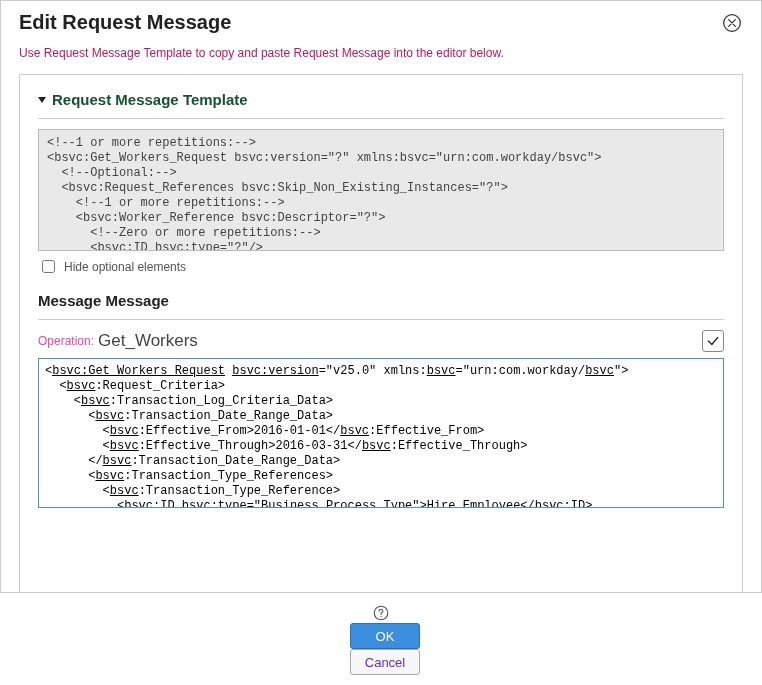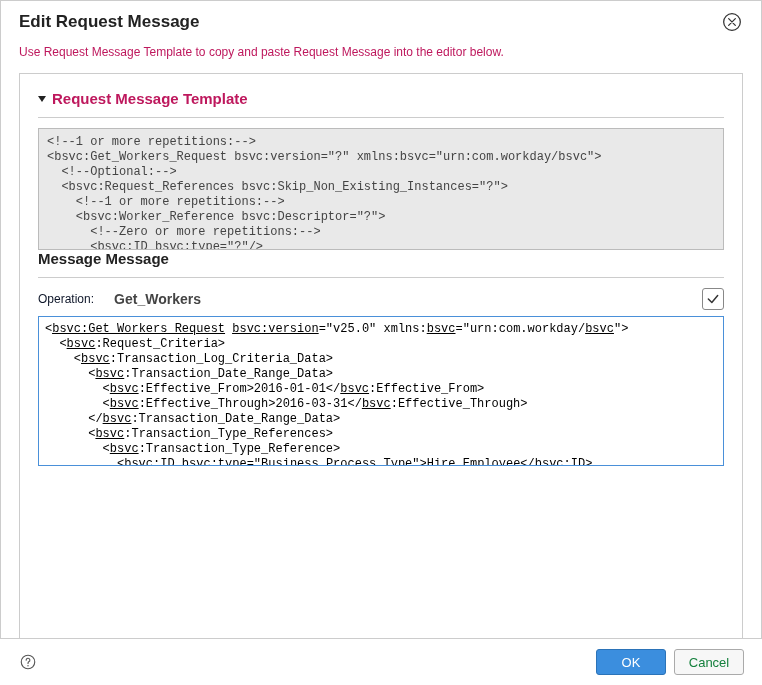--- a/index.html
+++ b/index.html
@@ -12,21 +12,21 @@
     border: 1px solid #ccc;
     display: flex;
     flex-direction: column;
   }
   .dialog-header {
     display: flex;
     align-items: center;
     padding: 10px 18px 6px 18px;
   }
   .dialog-title {
-    font-size: 17px;
+    font-size: 20px;
     font-weight: 700;
     color: #222;
     flex: 1;
   }
   .close-btn {
     width: 22px;
     height: 22px;
     cursor: pointer;
     display: flex;
     align-items: center;
@@ -49,21 +49,21 @@
   }
   .section-header {
     display: flex;
     align-items: center;
     gap: 6px;
     margin-bottom: 6px;
   }
   .section-title {
     font-size: 15px;
     font-weight: 700;
-    color: #be185d;
+    color: #14532d;
   }
   .arrow-down {
     width: 0; height: 0;
     border-left: 4px solid transparent;
     border-right: 4px solid transparent;
     border-top: 6px solid #222;
   }
   hr.sep {
     border: none;
     border-top: 1px solid #ccc;
@@ -103,28 +103,27 @@
     color: #222;
     margin-bottom: 6px;
   }
   .op-row {
     display: flex;
     align-items: center;
     margin-bottom: 6px;
   }
   .op-label {
     font-size: 12px;
-    color: #0f172a;
-    margin-right: 20px;
+    color: #ec4899;
+    margin-right: 4px;
   }
   .op-value {
-    font-size: 14px;
+    font-size: 17px;
     color: #444;
     flex: 1;
-    font-weight: bold;
   }
   .validate-btn {
     width: 22px; height: 22px;
     border: 1px solid #888;
     border-radius: 3px;
     display: flex;
     align-items: center;
     justify-content: center;
     cursor: pointer;
   }
@@ -155,38 +154,39 @@
   .footer {
     position: absolute;
     bottom: 0;
     left: 0;
     width: 762px;
     border-top: 1px solid #ccc;
     padding: 10px 18px;
     display: flex;
     align-items: center;
     background: #fff;
+    flex-direction: column;
   }
   .help-btn {
     width: 20px; height: 20px;
     cursor: pointer;
     display: flex; align-items: center; justify-content: center;
   }
   .help-btn svg { width: 18px; height: 18px; }
   .footer-spacer { flex: 1; }
   .btn {
     min-width: 70px;
     height: 26px;
     border: 1px solid #aaa;
     border-radius: 3px;
     font-size: 13px;
     cursor: pointer;
     margin-left: 8px;
     background: #f7f7f7;
-    color: #15803d;
+    color: #6d28d9;
     display: inline-flex;
     align-items: center;
     justify-content: center;
   }
   .btn.primary {
     background: #3b8ede;
     border-color: #2b73b8;
     color: #fff;
   }
 </style>
@@ -217,20 +217,24 @@
 &lt;bsvc:Get_Workers_Request bsvc:version="?" xmlns:bsvc="urn:com.workday/bsvc"&gt;
   &lt;!--Optional:--&gt;
   &lt;bsvc:Request_References bsvc:Skip_Non_Existing_Instances="?"&gt;
     &lt;!--1 or more repetitions:--&gt;
     &lt;bsvc:Worker_Reference bsvc:Descriptor="?"&gt;
       &lt;!--Zero or more repetitions:--&gt;
       &lt;bsvc:ID bsvc:type="?"/&gt;
     &lt;/bsvc:Worker_Reference&gt;
   &lt;/bsvc:Request_References&gt;</textarea>
 
+  <div class="hide-opt-row">
+    <input type="checkbox" id="hide-opt" style="">
+    <label for="hide-opt">Hide optional elements</label>
+  </div>
 
   <div class="reqmsg-title">Message Message</div>
   <hr class="sep">
 
   <div class="op-row">
     <span class="op-label">Operation:</span>
     <span class="op-value">Get_Workers</span>
     <div class="validate-btn">
       <svg viewBox="0 0 24 24">
         <path d="M4 12 L10 18 L20 6" fill="none" stroke="#333" stroke-width="2.5" stroke-linecap="round" stroke-linejoin="round"></path>

